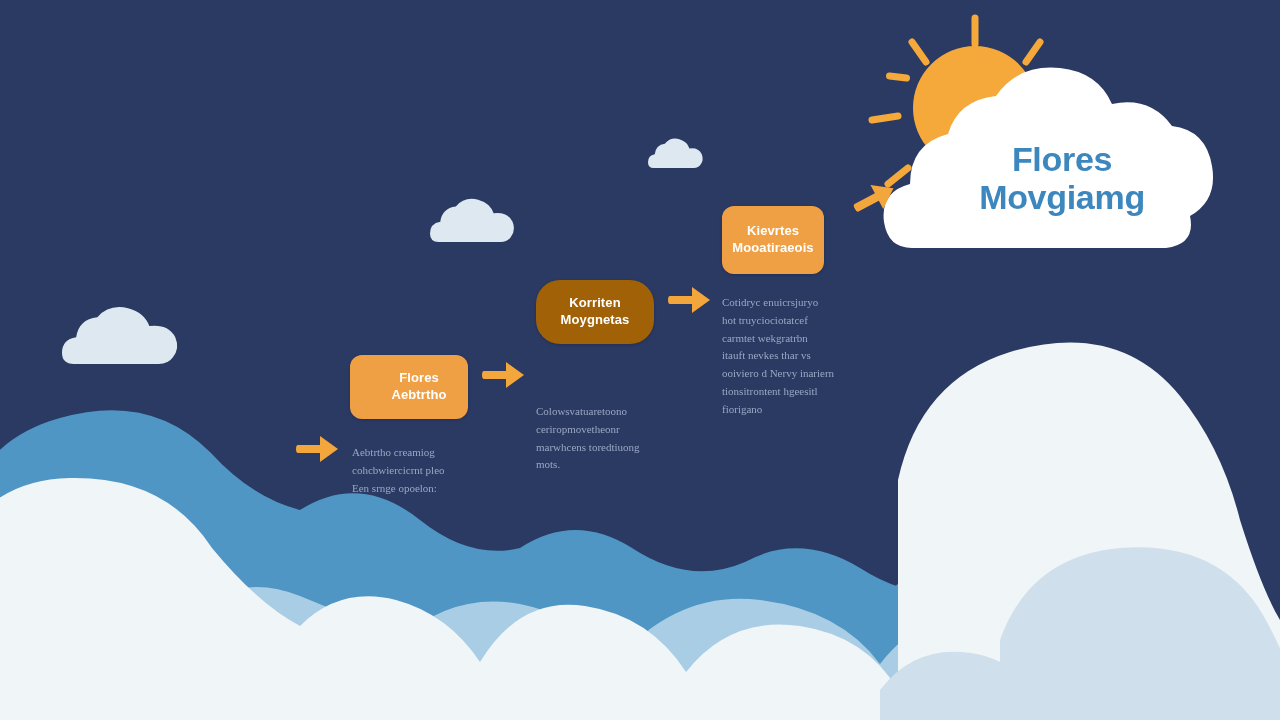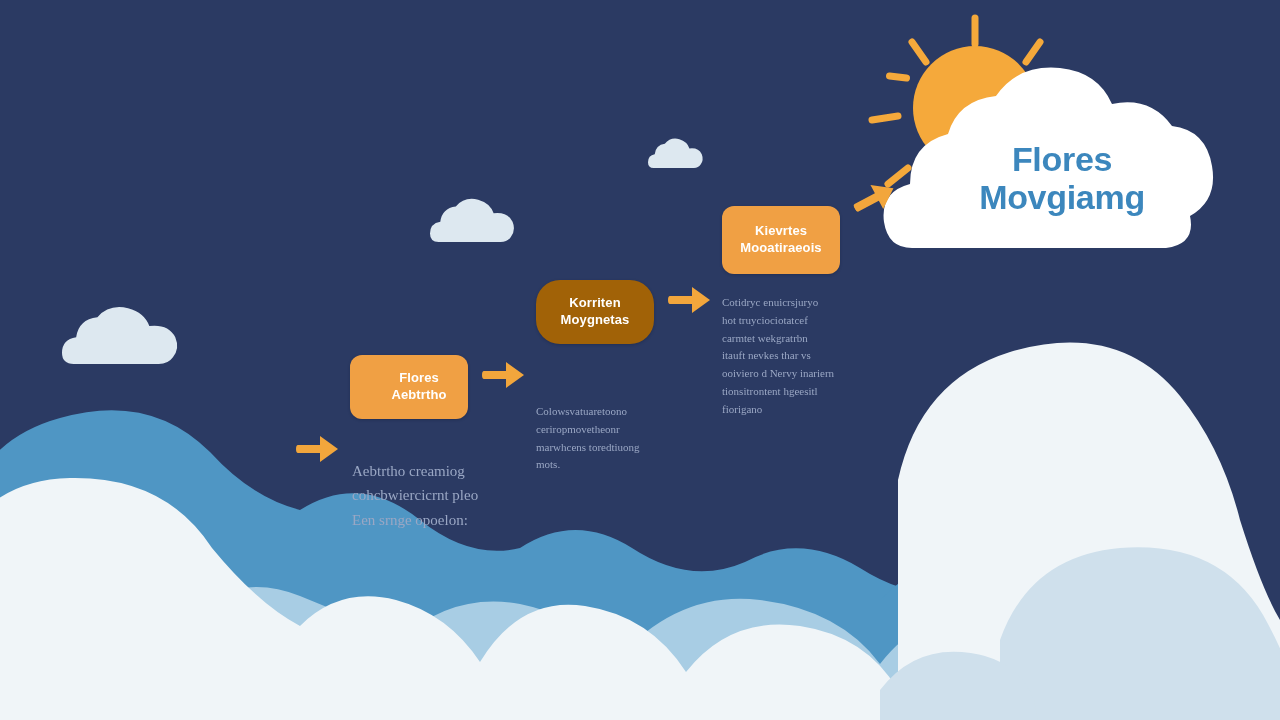--- a/index.html
+++ b/index.html
@@ -173,21 +173,21 @@
         <g fill="#dde8f0" transform="translate(648,138) scale(0.56,0.5769230769230769)">
           <path d="M10 52 Q0 52 0 42 Q0 30 12 28 Q14 12 30 10 Q40 -2 56 2 Q70 6 74 18 Q90 16 96 28 Q100 38 94 46 Q90 52 82 52 Z"></path>
         </g>
       </g>
   </svg>
 
   <div class="fg-layer" id="stepsLayer">
       <svg class="arrow" viewBox="0 0 44 30" width="44" height="30" style="left: 296px; top: 434px;">
         <path d="M2 11 L24 11 L24 2 L42 15 L24 28 L24 19 L2 19 Q0 19 0 15 Q0 11 2 11 Z" fill="#f2a63c"></path>
       </svg>
-      <div class="step-body" style="left: 352px; top: 444px; width: 150px; font-size: 15px; color: rgb(154, 167, 196); margin-top: 15px;">
+      <div class="step-body" style="left: 352px; top: 444px; width: 150px; font-size: 11px; color: rgb(154, 167, 196);">
         <span>Aebtrtho creamiog</span>
         <span>cohcbwiercicrnt pleo</span>
         <span>Een srnge opoelon:</span>
       </div>
       <div class="step-box" style="left: 350px; top: 355px; width: 118px; height: 64px; background: rgb(240, 160, 68); font-size: 13px; color: rgb(255, 255, 255); padding-left: 28px;">
         <span class="step-label-line">Flores</span>
         <span class="step-label-line">Aebtrtho</span>
       </div>
       <svg class="arrow" viewBox="0 0 44 30" width="44" height="30" style="left: 482px; top: 360px;">
         <path d="M2 11 L24 11 L24 2 L42 15 L24 28 L24 19 L2 19 Q0 19 0 15 Q0 11 2 11 Z" fill="#f2a63c"></path>
@@ -198,21 +198,21 @@
       </div>
       <svg class="arrow" viewBox="0 0 44 30" width="44" height="30" style="left: 668px; top: 285px;">
         <path d="M2 11 L24 11 L24 2 L42 15 L24 28 L24 19 L2 19 Q0 19 0 15 Q0 11 2 11 Z" fill="#f2a63c"></path>
       </svg>
       <div class="step-body" style="left: 536px; top: 370px; width: 160px; font-size: 11px; color: rgb(154, 167, 196); margin-top: 33px;">
         <span>Colowsvatuaretoono</span>
         <span>ceriropmovetheonr</span>
         <span>marwhcens toredtiuong</span>
         <span>mots.</span>
       </div>
-      <div class="step-box" style="left: 722px; top: 206px; width: 118px; height: 68px; background: rgb(240, 160, 68); font-size: 13px; color: rgb(255, 255, 255);">
+      <div class="step-box" style="left: 722px; top: 206px; width: 102px; height: 68px; background: rgb(240, 160, 68); font-size: 13px; color: rgb(255, 255, 255);">
         <span class="step-label-line">Kievrtes</span>
         <span class="step-label-line">Mooatiraeois</span>
       </div>
       <svg class="arrow" viewBox="0 0 44 30" width="46" height="32" style="left: 852px; top: 182px; transform: rotate(-28deg);">
         <path d="M2 11 L24 11 L24 2 L42 15 L24 28 L24 19 L2 19 Q0 19 0 15 Q0 11 2 11 Z" fill="#f2a63c"></path>
       </svg>
       <div class="step-body" style="left: 722px; top: 294px; width: 172px; font-size: 11px; color: rgb(154, 167, 196);">
         <span>Cotidryc enuicrsjuryo</span>
         <span>hot truyciociotatcef</span>
         <span>carmtet wekgratrbn</span>

